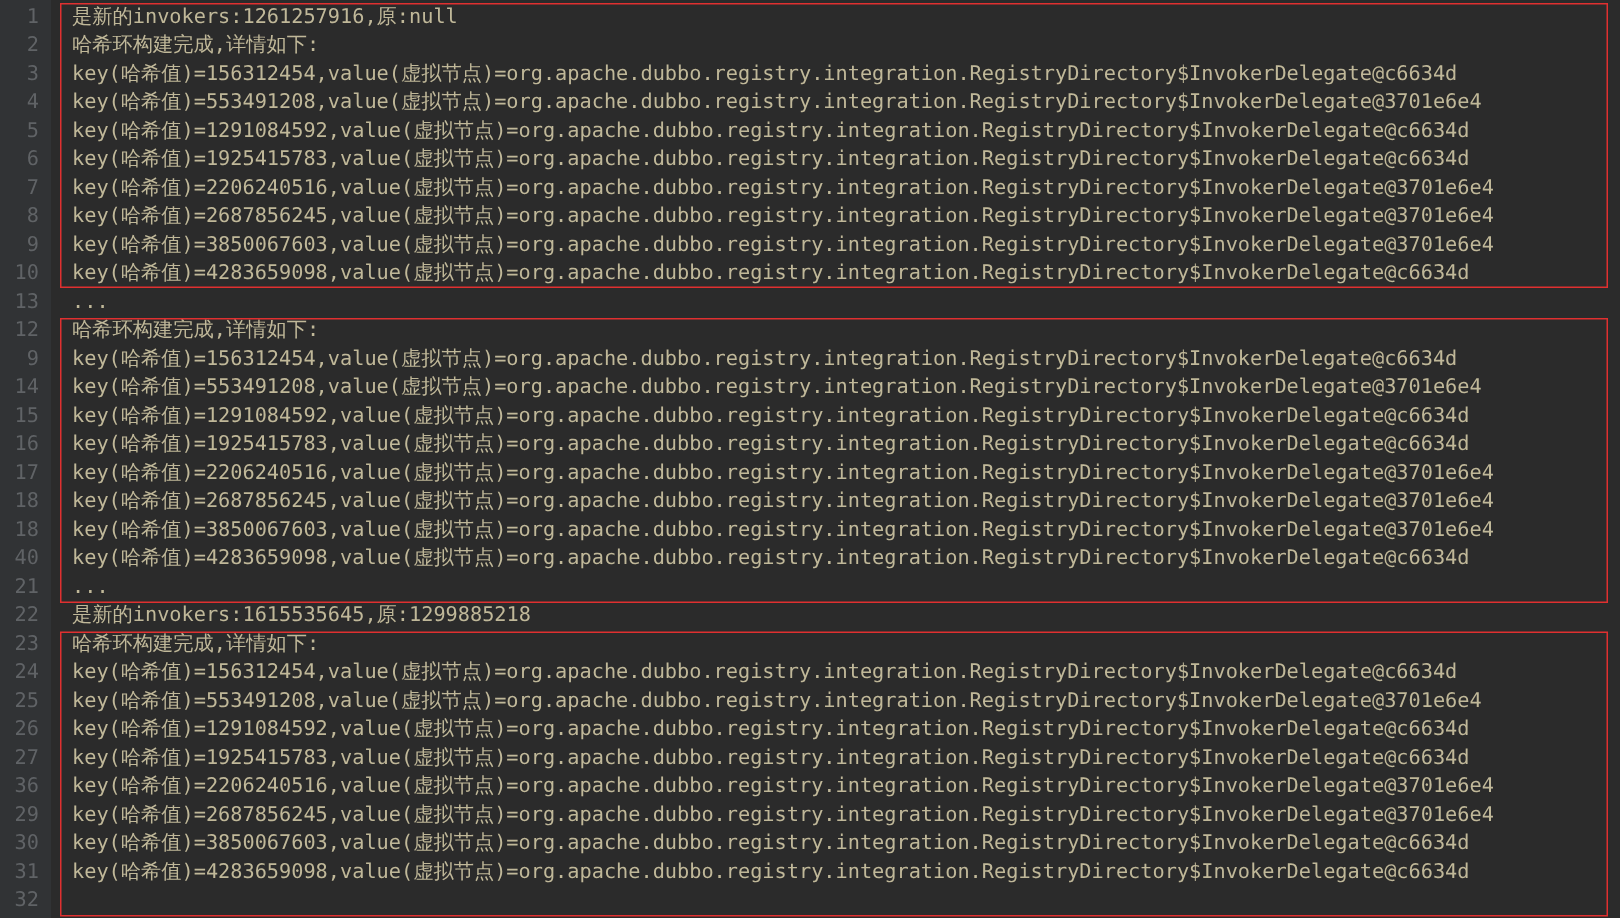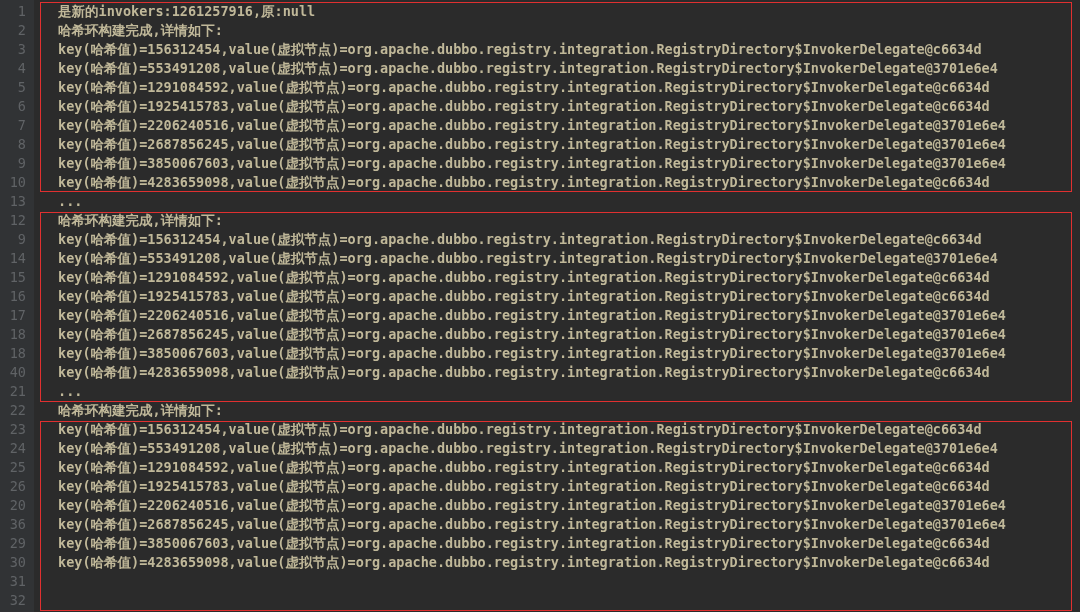--- a/index.html
+++ b/index.html
@@ -37,22 +37,21 @@
     .code-area {
       flex: 1;
       padding-top: 2px;
       padding-left: 6px;
       position: relative;
     }
     .code-line {
       height: 19px;
       line-height: 19px;
       white-space: nowrap;
-      padding-left: 18px;
-      font-weight: bold;
+      padding-left: 8px;
     }
     .box {
       position: absolute;
       border: 1px solid #e03030;
       pointer-events: none;
     }
     .box1 {
       top: 2px;
       left: 6px;
       width: 1032px;
@@ -95,21 +94,21 @@
       <div class="line-num">17</div>
       <div class="line-num">18</div>
       <div class="line-num">18</div>
       <div class="line-num">40</div>
       <div class="line-num">21</div>
       <div class="line-num">22</div>
       <div class="line-num">23</div>
       <div class="line-num">24</div>
       <div class="line-num">25</div>
       <div class="line-num">26</div>
-      <div class="line-num">20</div>
+      <div class="line-num">27</div>
       <div class="line-num">36</div>
       <div class="line-num">29</div>
       <div class="line-num">30</div>
       <div class="line-num">31</div>
       <div class="line-num">32</div>
     </div>
   <div class="code-area" id="code">
     <div class="box box1"></div>
     <div class="box box2"></div>
     <div class="box box3"></div>
@@ -127,20 +126,21 @@
       <div class="code-line">哈希环构建完成,详情如下:</div>
       <div class="code-line">key(哈希值)=156312454,value(虚拟节点)=org.apache.dubbo.registry.integration.RegistryDirectory$InvokerDelegate@c6634d</div>
       <div class="code-line">key(哈希值)=553491208,value(虚拟节点)=org.apache.dubbo.registry.integration.RegistryDirectory$InvokerDelegate@3701e6e4</div>
       <div class="code-line">key(哈希值)=1291084592,value(虚拟节点)=org.apache.dubbo.registry.integration.RegistryDirectory$InvokerDelegate@c6634d</div>
       <div class="code-line">key(哈希值)=1925415783,value(虚拟节点)=org.apache.dubbo.registry.integration.RegistryDirectory$InvokerDelegate@c6634d</div>
       <div class="code-line">key(哈希值)=2206240516,value(虚拟节点)=org.apache.dubbo.registry.integration.RegistryDirectory$InvokerDelegate@3701e6e4</div>
       <div class="code-line">key(哈希值)=2687856245,value(虚拟节点)=org.apache.dubbo.registry.integration.RegistryDirectory$InvokerDelegate@3701e6e4</div>
       <div class="code-line">key(哈希值)=3850067603,value(虚拟节点)=org.apache.dubbo.registry.integration.RegistryDirectory$InvokerDelegate@3701e6e4</div>
       <div class="code-line">key(哈希值)=4283659098,value(虚拟节点)=org.apache.dubbo.registry.integration.RegistryDirectory$InvokerDelegate@c6634d</div>
       <div class="code-line">...</div>
+      <div class="code-line">是新的invokers:1615535645,原:1299885218</div>
       <div class="code-line">哈希环构建完成,详情如下:</div>
       <div class="code-line">key(哈希值)=156312454,value(虚拟节点)=org.apache.dubbo.registry.integration.RegistryDirectory$InvokerDelegate@c6634d</div>
       <div class="code-line">key(哈希值)=553491208,value(虚拟节点)=org.apache.dubbo.registry.integration.RegistryDirectory$InvokerDelegate@3701e6e4</div>
       <div class="code-line">key(哈希值)=1291084592,value(虚拟节点)=org.apache.dubbo.registry.integration.RegistryDirectory$InvokerDelegate@c6634d</div>
       <div class="code-line">key(哈希值)=1925415783,value(虚拟节点)=org.apache.dubbo.registry.integration.RegistryDirectory$InvokerDelegate@c6634d</div>
       <div class="code-line">key(哈希值)=2206240516,value(虚拟节点)=org.apache.dubbo.registry.integration.RegistryDirectory$InvokerDelegate@3701e6e4</div>
       <div class="code-line">key(哈希值)=2687856245,value(虚拟节点)=org.apache.dubbo.registry.integration.RegistryDirectory$InvokerDelegate@3701e6e4</div>
       <div class="code-line">key(哈希值)=3850067603,value(虚拟节点)=org.apache.dubbo.registry.integration.RegistryDirectory$InvokerDelegate@c6634d</div>
       <div class="code-line">key(哈希值)=4283659098,value(虚拟节点)=org.apache.dubbo.registry.integration.RegistryDirectory$InvokerDelegate@c6634d</div>
     </div>

